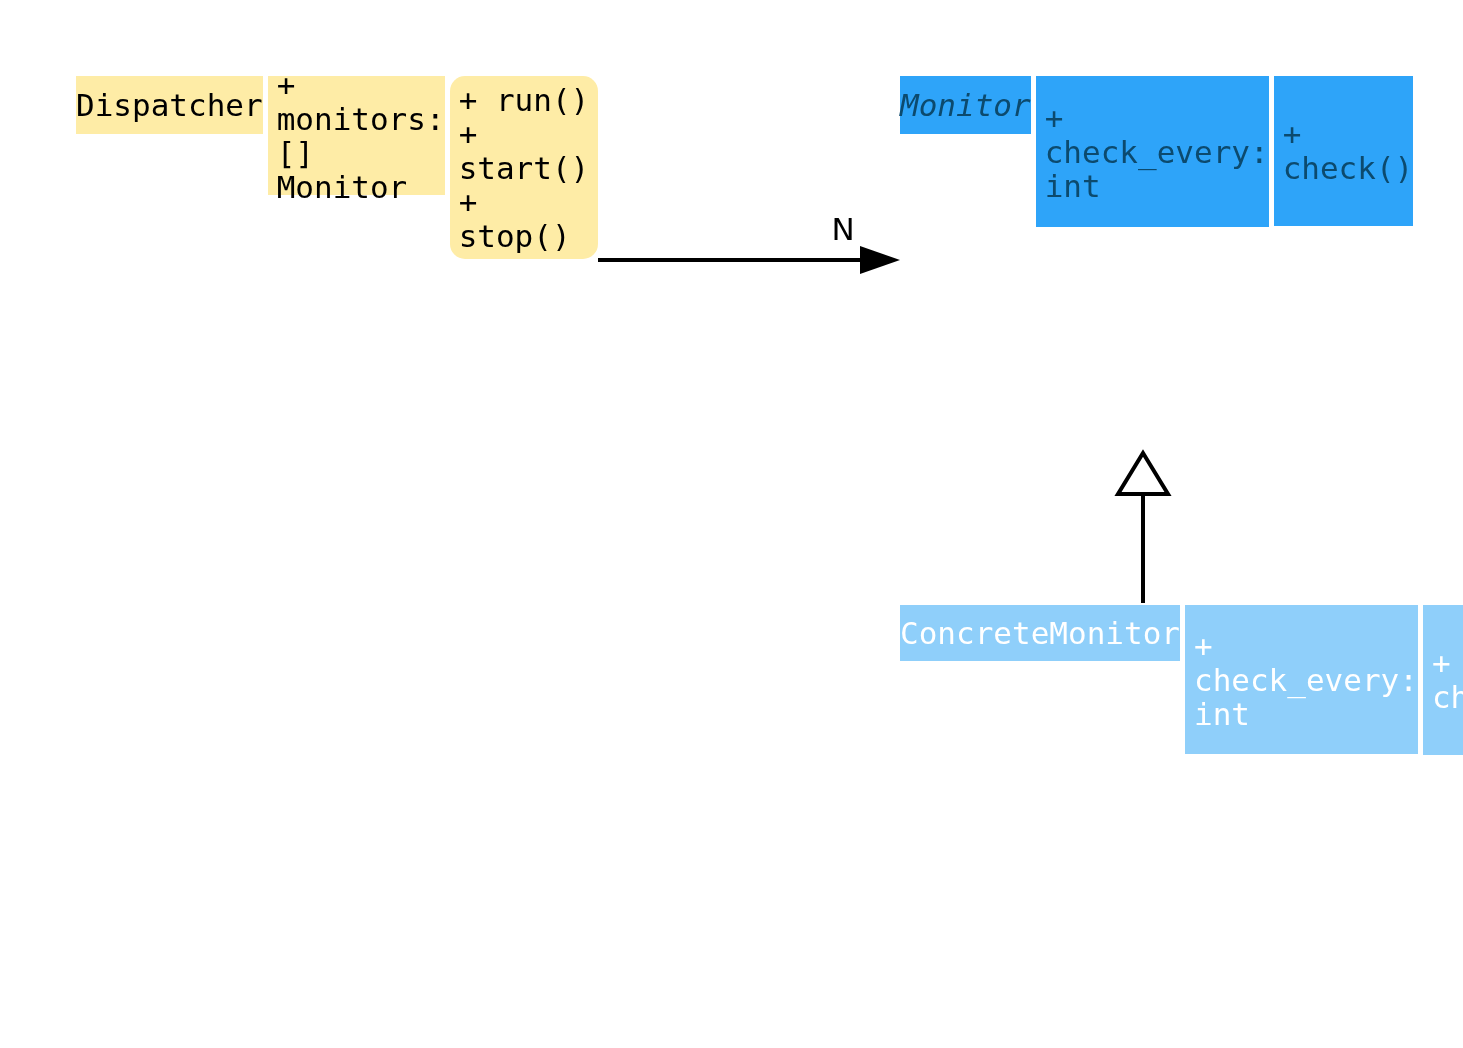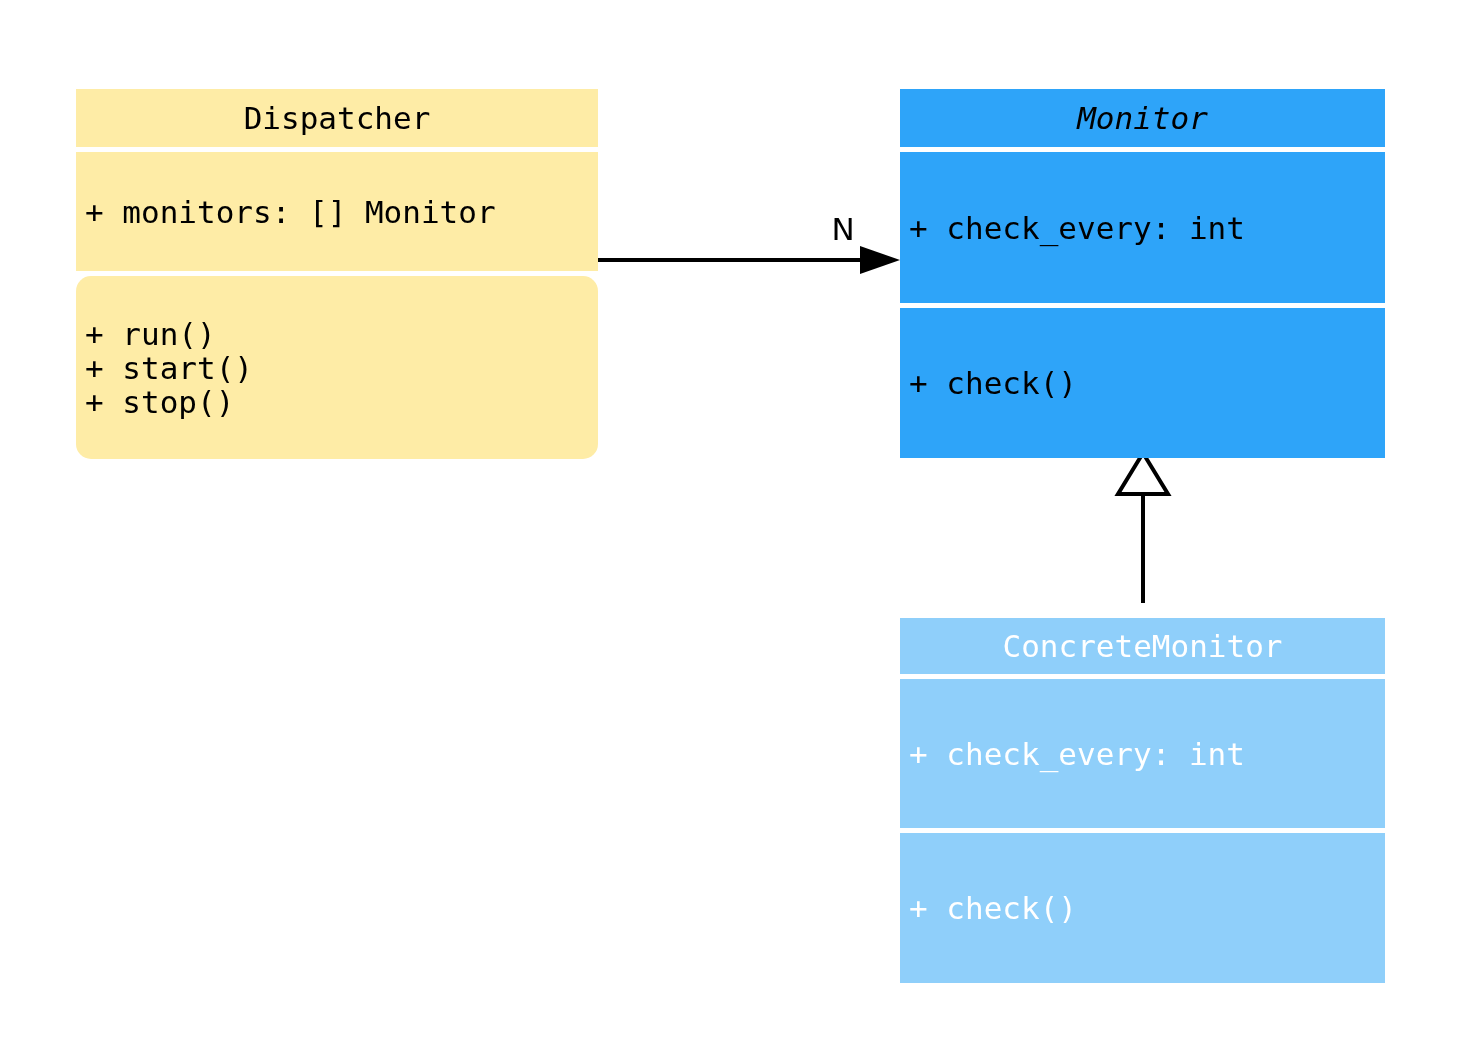--- a/index.html
+++ b/index.html
@@ -21,23 +21,22 @@
   .assoc-head { fill: #000000; stroke: none; }
   .gen-head { fill: #ffffff; stroke: #000000; stroke-width: 4; stroke-linejoin: miter; }
   .edge-label {
     font-family: "DejaVu Sans", "Liberation Sans", sans-serif;
     font-size: 31px;
     fill: #000000;
   }
   .class-box {
     position: absolute;
     display: flex;
-    flex-direction: column;
+    flex-direction: row;
     gap: 5px;
-    margin-top: 13px;
   }
   .compartment {
     width: 100%;
     box-sizing: border-box;
   }
   .title {
     display: flex;
     align-items: center;
     justify-content: center;
     font-size: 31px;
@@ -88,21 +87,21 @@
     <div class="compartment members attrs" style="background-color: rgb(254, 236, 166);">
       <div class="member">+ monitors: [] Monitor</div>
     </div>
     <div class="compartment members methods" style="background-color: rgb(254, 236, 166);">
       <div class="member">+ run()</div>
       <div class="member">+ start()</div>
       <div class="member">+ stop()</div>
     </div>
   </div>
 
-  <div class="class-box" id="box-monitor" style="color: #000000;">
+  <div class="class-box" id="box-monitor" style="color: #0c4a6e;">
     <div class="compartment title abstract" style="background-color: rgb(46, 164, 249);">Monitor</div>
     <div class="compartment members attrs" style="background-color: rgb(46, 164, 249);">
       <div class="member">+ check_every: int</div>
     </div>
     <div class="compartment members methods" style="background-color: rgb(46, 164, 249);">
       <div class="member">+ check()</div>
     </div>
   </div>
 
   <div class="class-box" id="box-concrete" style="color: rgb(255, 255, 255); border-radius: 11px;">

